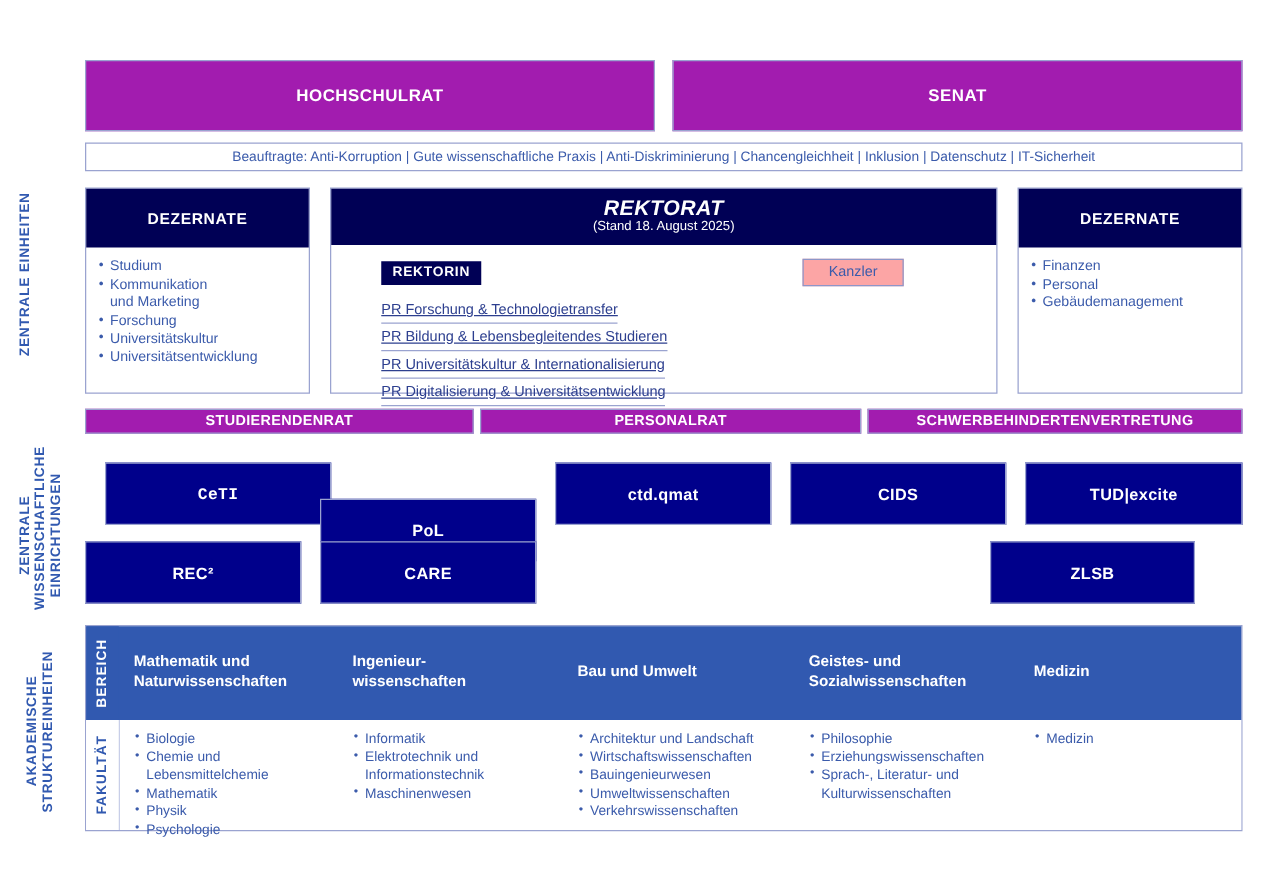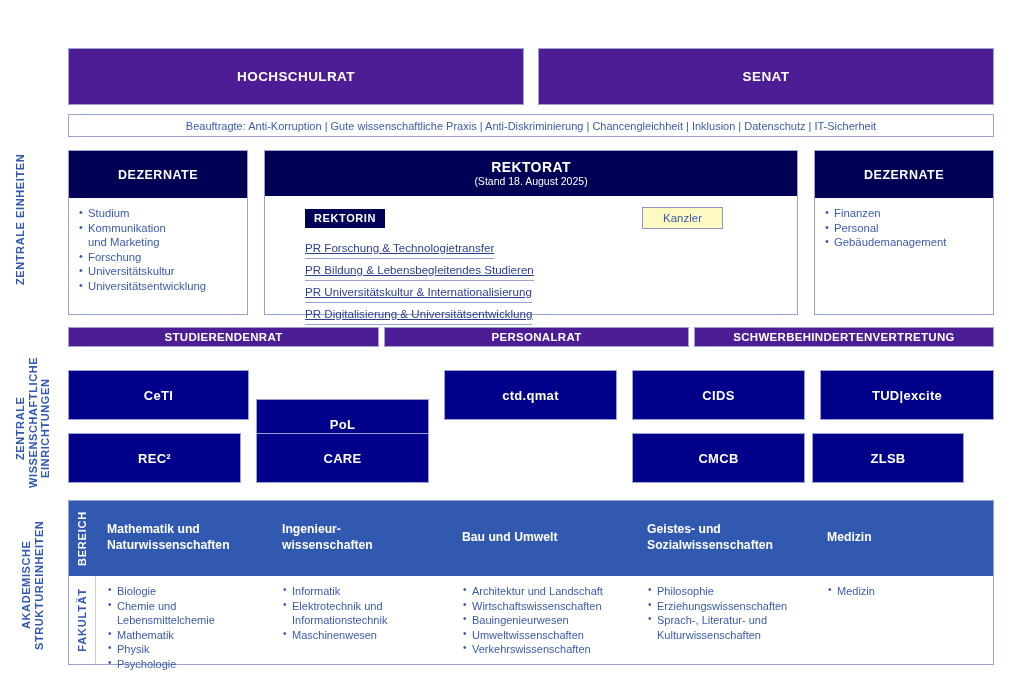--- a/index.html
+++ b/index.html
@@ -9,21 +9,21 @@
     background:#ffffff;
     font-family:"Liberation Sans", sans-serif;
     color:#3b5bab;
     overflow:hidden;
     position:relative;
   }
   .canvas{position:relative;width:1024px;height:697px;}
 
   
   .navybar{
-    background:#4c1d95;
+    background:#a21caf;
     border:1px solid #9aa3d0;
     color:#ffffff;
     font-weight:bold;
     display:flex;align-items:center;justify-content:center;
     text-align:center;
     letter-spacing:.4px;
     box-sizing:border-box;
   }
   .whitebox{
     background:#ffffff;
@@ -72,30 +72,30 @@
     content:"\2022";position:absolute;left:0;top:-1px;font-size:11px;color:#3b5bab;
   }
   .dez-body li.cont{padding-left:9px;}
   .dez-body li.cont::before{content:"";}
 
   #rektorat{left:264px;top:150px;width:534px;height:165px;}
   .rek-head{
     background:#000055;color:#ffffff;height:45px;
     display:flex;flex-direction:column;align-items:center;justify-content:center;
   }
-  .rek-head .t1{font-weight:bold;font-size:14px;letter-spacing:.4px;line-height:16px;}
+  .rek-head .t1{font-weight:bold;font-size:17px;letter-spacing:.4px;line-height:16px;font-style:italic;}
   .rek-head .t2{font-size:10.5px;line-height:13px;font-weight:normal;}
   .rek-body{position:relative;height:118px;padding:12px 16px 0 40px;box-sizing:border-box;}
   .rektorin-badge{
     display:inline-block;background:#000055;color:#fff;font-weight:bold;
     font-size:11px;letter-spacing:.6px;padding:3px 9px 4px 9px;
   }
   .kanzler-box{
     position:absolute;right:74px;top:11px;
-    border:1px solid #8d96c9;background:#fef9c3;color:#3b5bab;
+    border:1px solid #8d96c9;background:#fca5a5;color:#3b5bab;
     font-size:11.5px;padding:4px 20px;
   }
   .pr-list{margin-top:9px;}
   .pr-item{
     font-size:11.6px;color:#2d3f8f;line-height:19px;
     border-bottom:1px solid #9aa3d0;
     display:inline-block;padding-bottom:1px;text-decoration:underline;
   }
   .pr-row{line-height:20px;}
 
@@ -209,30 +209,29 @@
         <li>Personal</li>
         <li>Gebäudemanagement</li>
       </ul>
     </div>
   </div>
 
   <div class="navybar abs ratbar" id="studierendenrat">STUDIERENDENRAT</div>
   <div class="navybar abs ratbar" id="personalrat">PERSONALRAT</div>
   <div class="navybar abs ratbar" id="schwerbehinderten">SCHWERBEHINDERTENVERTRETUNG</div>
 
-  <div class="deepblue abs zwe" style="left:68px;  top:370px; width:181px;">CeTI</div>
+  <div class="deepblue abs zwe" style="left:84px;  top:370px; width:181px;font-family:Liberation Mono, monospace;">CeTI</div>
   <div class="deepblue abs zwe" style="left:256px; top:370px; width:173px;margin-top:29px;">PoL</div>
   <div class="deepblue abs zwe" style="left:444px; top:370px; width:173px;">ctd.qmat</div>
   <div class="deepblue abs zwe" style="left:632px; top:370px; width:173px;">CIDS</div>
   <div class="deepblue abs zwe" style="left:820px; top:370px; width:174px;">TUD|excite</div>
 
   <div class="deepblue abs zwe" style="left:68px;  top:433px; width:173px;">REC²</div>
   <div class="deepblue abs zwe" style="left:256px; top:433px; width:173px;">CARE</div>
-  <div class="deepblue abs zwe" style="left:632px; top:433px; width:173px;">CMCB</div>
-  <div class="deepblue abs zwe" style="left:812px; top:433px; width:152px;">ZLSB</div>
+  <div class="deepblue abs zwe" style="left:792px; top:433px; width:164px;">ZLSB</div>
 
   <div class="whitebox abs" id="akademisch">
 
     <div class="ak-headrow">
       <div class="sidelabel sl-bereich">
         <span>BEREICH</span>
       </div>
       <div class="ak-cols">
         <div class="ak-col" style="flex:0 0 175px;">
           <div class="ak-col-head">

